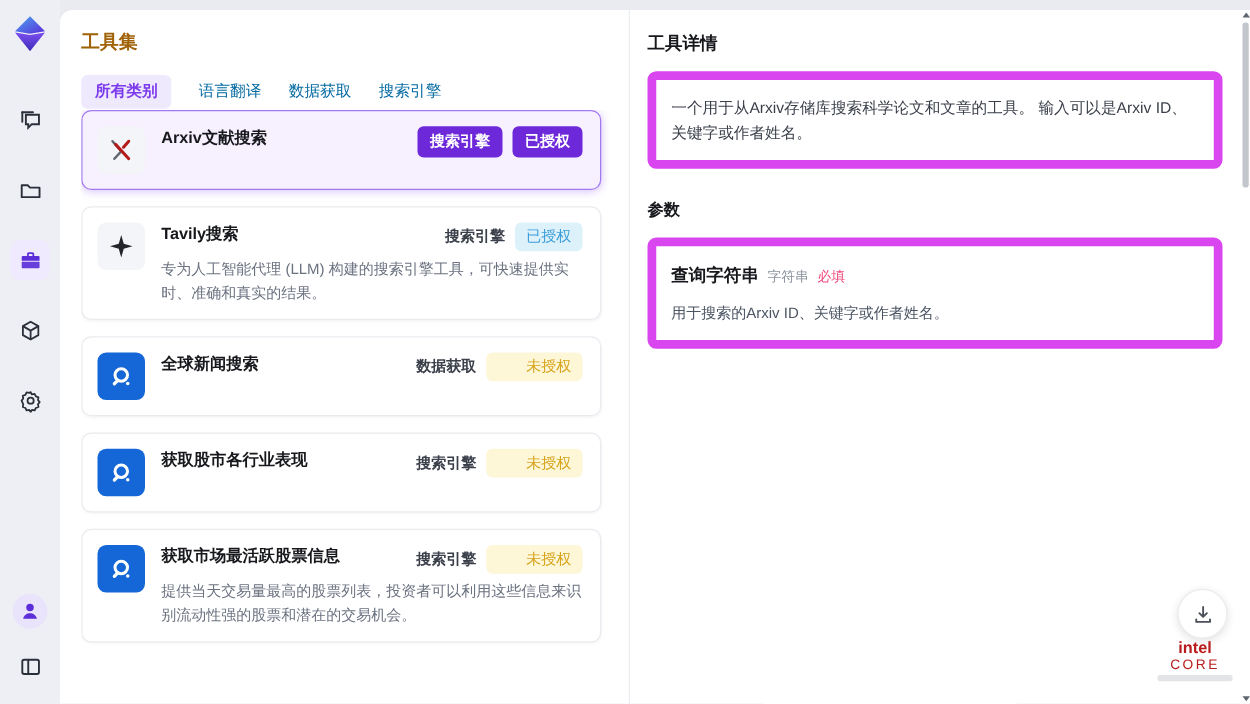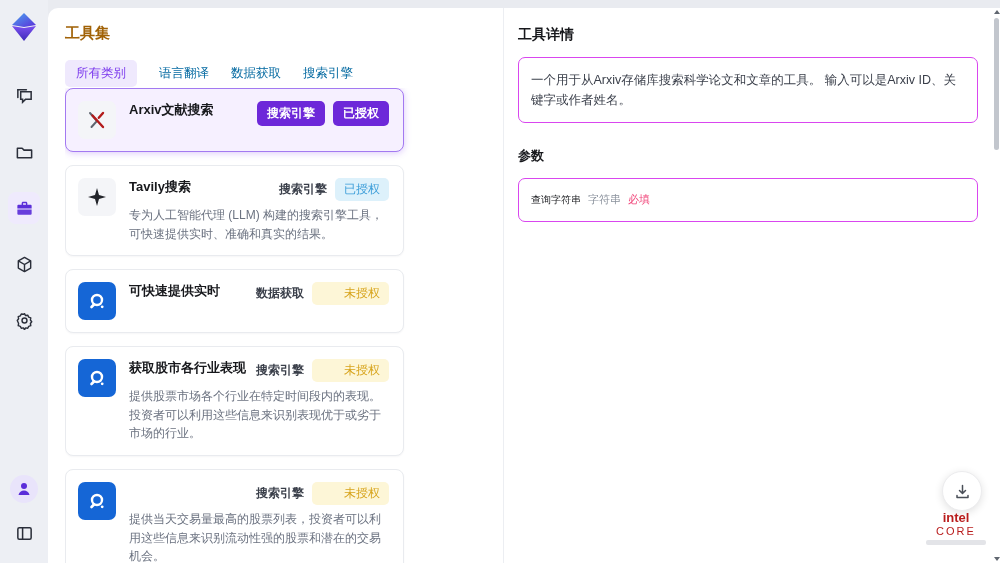--- a/index.html
+++ b/index.html
@@ -32,25 +32,25 @@
   .main {
     position:absolute; left:48px; top:8px; right:0; bottom:0;
     background:#ffffff; border-top-left-radius:10px;
   }
   .vdivider { position:absolute; left:455px; top:0; bottom:0; width:1px; background:#eceef2; }
 
   
   .page-title { position:absolute; left:17px; top:16px; font-size:15px; font-weight:bold; color:#a16207; }
   .tabs { position:absolute; left:17px; top:52px; display:flex; align-items:center; gap:22px; }
   .tab { font-size:12.5px; color:#0369a1; cursor:pointer; padding:5px 0; white-space:nowrap; }
-  .tab.active { background:#efe9fd; color:#7c3aed; font-weight:normal; border-radius:5px; padding:5px 11px; }
+  .tab.active { background:#efe9fd; color:#7c3aed; font-weight:bold; border-radius:5px; padding:5px 11px; }
 
   .tools-scroll { position:absolute; left:17px; top:80px; width:425px; bottom:0; overflow:hidden; }
   .tool-card {
-    position:relative; width:339px; background:#fff;
+    position:relative; width:416px; background:#fff;
     border:1px solid #e9ebef; border-radius:8px;
     padding:12px 12px 12px 12px; margin-bottom:13px;
     display:flex; gap:13px; cursor:pointer;
     box-shadow:0 1px 2px rgba(16,24,40,.04);
   }
   .tool-card.selected {
     background:#f6f0ff; border:1px solid #a379f1;
     box-shadow:0 1px 7px rgba(124,58,237,.28);
   }
   .tool-ico {
@@ -77,25 +77,25 @@
   .sb-arrow { position:absolute; left:1px; width:0; height:0; border-left:3px solid transparent; border-right:3px solid transparent; }
   .sb-arrow.up { top:0; border-bottom:4px solid #606670; }
   .sb-arrow.down { bottom:0; border-top:4px solid #606670; }
   .sb-thumb { position:absolute; left:1px; top:8px; width:5px; height:132px; background:#c2c6cd; border-radius:3px; }
 
   
   .details { position:absolute; left:456px; top:0; right:0; bottom:0; padding:18px 22px 0 14px; }
   .details-title { font-size:14px; font-weight:bold; color:#17181c; }
   .section-h { font-size:13px; font-weight:bold; color:#17181c; margin-top:24px; }
   .info-box {
-    margin-top:13px; border:1px solid #d946ef; border-radius:7px; background:#fff;
+    margin-top:13px; border:7px solid #d946ef; border-radius:7px; background:#fff;
     padding:12px 12px; font-size:12.5px; color:#3a3f4a; line-height:1.6;
   }
   .param-row-title { display:flex; align-items:baseline; gap:7px; }
-  .param-name { font-size:10px; font-weight:normal; color:#17181c; }
+  .param-name { font-size:14px; font-weight:bold; color:#17181c; }
   .param-type { font-size:11px; color:#8a919c; }
   .param-req { font-size:11px; color:#f1487c; }
   .param-desc { margin-top:9px; font-size:12px; color:#4b5563; }
 
   
   .fab {
     position:absolute; right:18px; bottom:52px; width:40px; height:40px; border-radius:50%;
     background:#fff; border:1px solid #ececee; box-shadow:0 2px 8px rgba(0,0,0,.12);
     display:flex; align-items:center; justify-content:center; color:#4a4f58; cursor:pointer;
   }
@@ -223,21 +223,21 @@
       <div class="tool-card">
     <div class="tool-ico blue">
           <svg viewBox="0 0 22 22">
             <circle cx="11" cy="10" r="5" fill="none" stroke="#fff" stroke-width="2.4"></circle>
             <path d="M8 14.5L5.5 17" stroke="#fff" stroke-width="2.6" stroke-linecap="round"></path>
             <circle cx="16.2" cy="16.8" r="1.4" fill="#fff"></circle>
           </svg>
         </div>
     <div class="tool-body">
       <div class="tool-head">
-        <div class="tool-name">可快速提供实时</div>
+        <div class="tool-name">全球新闻搜索</div>
         <div class="tool-tags">
           <span class="cat-tag">数据获取</span>
           <span class="status-badge no">未授权</span>
         </div>
       </div>
     </div>
   </div>
       <div class="tool-card">
     <div class="tool-ico blue">
           <svg viewBox="0 0 22 22">
@@ -247,33 +247,33 @@
           </svg>
         </div>
     <div class="tool-body">
       <div class="tool-head">
         <div class="tool-name">获取股市各行业表现</div>
         <div class="tool-tags">
           <span class="cat-tag">搜索引擎</span>
           <span class="status-badge no">未授权</span>
         </div>
       </div>
-      <div class="tool-desc">提供股票市场各个行业在特定时间段内的表现。投资者可以利用这些信息来识别表现优于或劣于市场的行业。</div>
     </div>
   </div>
       <div class="tool-card">
     <div class="tool-ico blue">
           <svg viewBox="0 0 22 22">
             <circle cx="11" cy="10" r="5" fill="none" stroke="#fff" stroke-width="2.4"></circle>
             <path d="M8 14.5L5.5 17" stroke="#fff" stroke-width="2.6" stroke-linecap="round"></path>
             <circle cx="16.2" cy="16.8" r="1.4" fill="#fff"></circle>
           </svg>
         </div>
     <div class="tool-body">
       <div class="tool-head">
+        <div class="tool-name">获取市场最活跃股票信息</div>
         <div class="tool-tags">
           <span class="cat-tag">搜索引擎</span>
           <span class="status-badge no">未授权</span>
         </div>
       </div>
       <div class="tool-desc">提供当天交易量最高的股票列表，投资者可以利用这些信息来识别流动性强的股票和潜在的交易机会。</div>
     </div>
   </div>
     </div>
 
@@ -289,20 +289,21 @@
     <div class="details-title">工具详情</div>
     <div class="info-box">一个用于从Arxiv存储库搜索科学论文和文章的工具。 输入可以是Arxiv ID、关键字或作者姓名。</div>
     <div class="section-h">参数</div>
     <div id="params">
         <div class="info-box">
     <div class="param-row-title">
       <span class="param-name">查询字符串</span>
       <span class="param-type">字符串</span>
       <span class="param-req">必填</span>
     </div>
+    <div class="param-desc">用于搜索的Arxiv ID、关键字或作者姓名。</div>
   </div>
       </div>
   </div>
 </div>
 
 <div class="fab">
   <svg viewBox="0 0 17 17" fill="none" stroke="currentColor" stroke-width="1.5" stroke-linecap="round" stroke-linejoin="round">
     <path d="M8.5 2.5v7.5M5.5 7.5l3 3 3-3M3 12.5v2h11v-2"></path>
   </svg>
 </div>

